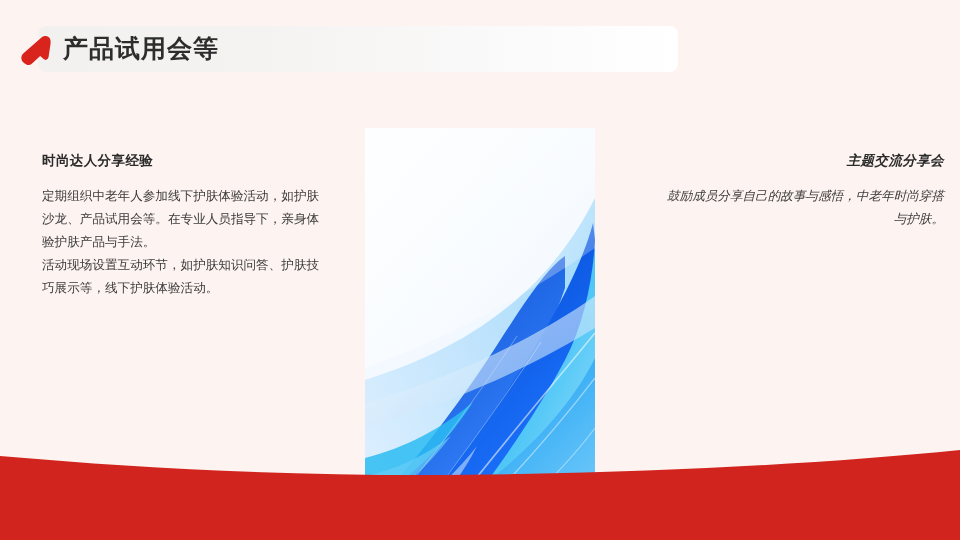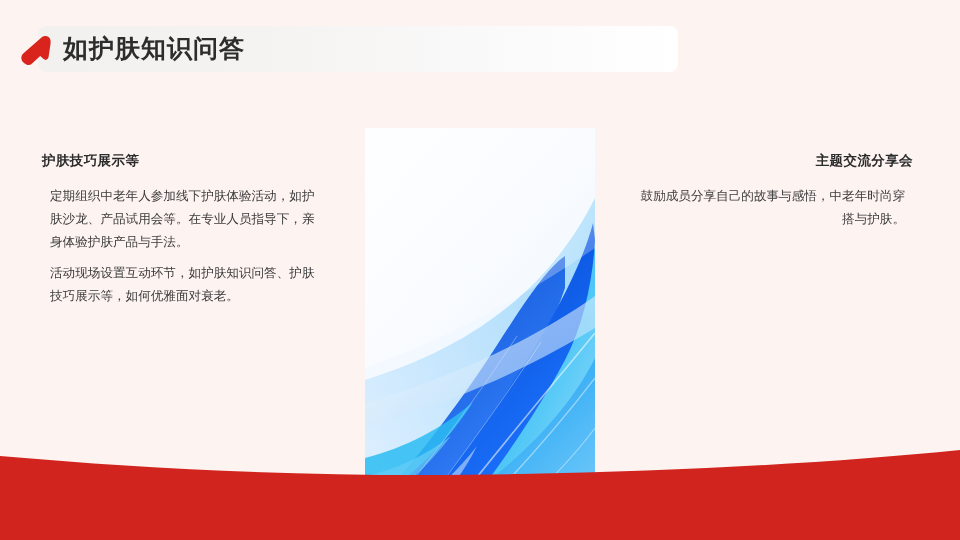--- a/index.html
+++ b/index.html
@@ -65,39 +65,39 @@
     background: #f4f8fd;
   }
   #center-photo svg { display: block; width: 230px; height: 412px; }
 
   
   .col {
     position: absolute;
     top: 152px;
   }
   #col-left  { left: 42px;  width: 285px; text-align: left; }
-  #col-right { left: 628px; width: 285px; text-align: right; }
+  #col-right { left: 659px; width: 285px; text-align: right; font-style: italic; }
 
   .col-heading {
     font-size: 13.5px;
     font-weight: bold;
     color: #2b2b2b;
     letter-spacing: 0.4px;
     margin: 0 0 14px 0;
     white-space: nowrap;
   }
   #col-right .col-heading { text-align: right; }
 
   .col-body {
     font-size: 12.6px;
     line-height: 23px;
     color: #3b3b3b;
     margin: 0;
   }
-  .col-body .para { margin: 8px; }
+  .col-body .para { margin: 0; }
 
   
   #bottom-band {
     position: absolute;
     left: 0;
     bottom: 0;
     width: 960px;
     height: 110px;
     pointer-events: none;
   }
@@ -113,21 +113,21 @@
   <div id="title-icon">
     <svg viewBox="0 0 46 46" xmlns="http://www.w3.org/2000/svg">
       <path d="M9.5 36.5 C6.5 33.5 6.8 29.5 9.5 27.2 L27.5 11.5
                C29.5 9.8 32.5 9.5 34.5 11.0 C36.6 12.6 36.9 15.2 36.5 18.0
                L34.6 30.8 C34.2 33.6 31.5 34.8 29.6 33.1 L26.2 30.0
                L17.5 38.0 C15.2 40.2 11.8 38.8 9.5 36.5 Z" fill="#d8241d"></path>
       <path d="M12.2 33.8 L30.8 15.2 L29.6 28.6 Z" fill="#d8241d"></path>
     </svg>
   </div>
 
-  <div id="title-text">如护肤知识问答</div>
+  <div id="title-text">产品试用会等</div>
 
   <div id="center-photo">
     <svg viewBox="0 0 230 412" xmlns="http://www.w3.org/2000/svg" preserveAspectRatio="none">
       <defs>
         <linearGradient id="bgGrad" x1="0" y1="0" x2="0.6" y2="1">
           <stop offset="0%" stop-color="#f7fbff"></stop>
           <stop offset="45%" stop-color="#f4f9ff"></stop>
           <stop offset="100%" stop-color="#eaf5ff"></stop>
         </linearGradient>
 
@@ -194,24 +194,24 @@
       <path d="M230 300 C200 340 160 378 118 412" stroke="#ffffff" stroke-opacity="0.4" stroke-width="1.1" fill="none"></path>
       <path d="M34 412 C76 356 128 288 176 214" stroke="#ffffff" stroke-opacity="0.35" stroke-width="1" fill="none"></path>
       <path d="M10 400 C52 348 104 282 152 208" stroke="#cfe9ff" stroke-opacity="0.4" stroke-width="1" fill="none"></path>
 
       <path d="M0 412 C40 392 82 356 112 318 C86 370 48 404 0 412 Z" fill="#eaf6ff" opacity="0.5"></path>
       <path d="M0 404 L0 412 L30 412 C18 410 8 408 0 404 Z" fill="#ffffff" opacity="0.8"></path>
     </svg>
   </div>
 
   <div id="col-left" class="col">
-    <div class="col-heading">护肤技巧展示等</div>
+    <div class="col-heading">时尚达人分享经验</div>
     <div class="col-body">
       <p class="para">定期组织中老年人参加线下护肤体验活动，如护肤沙龙、产品试用会等。在专业人员指导下，亲身体验护肤产品与手法。</p>
-      <p class="para">活动现场设置互动环节，如护肤知识问答、护肤技巧展示等，如何优雅面对衰老。</p>
+      <p class="para">活动现场设置互动环节，如护肤知识问答、护肤技巧展示等，线下护肤体验活动。</p>
     </div>
   </div>
 
   <div id="col-right" class="col">
     <div class="col-heading">主题交流分享会</div>
     <div class="col-body">
       <p class="para">鼓励成员分享自己的故事与感悟，中老年时尚穿搭与护肤。</p>
     </div>
   </div>
 

